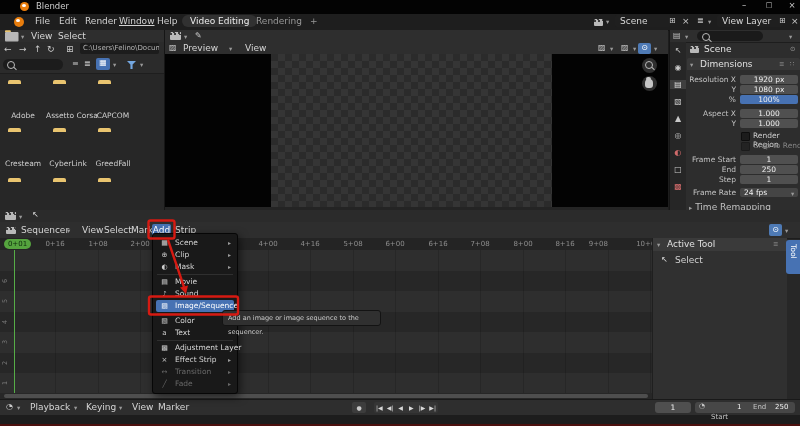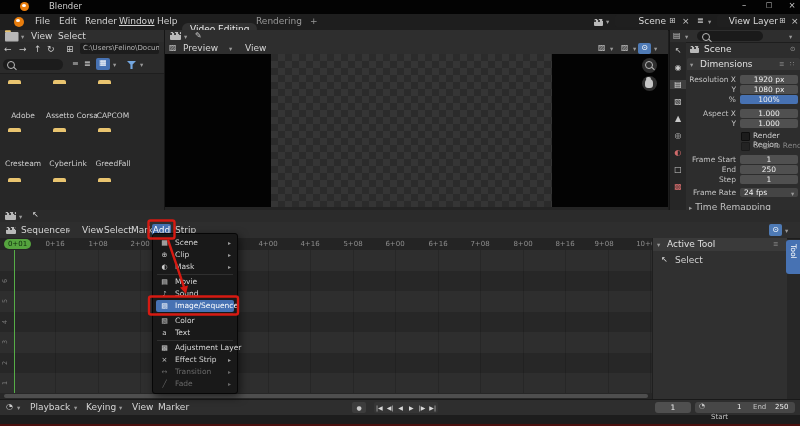--- a/index.html
+++ b/index.html
@@ -4,21 +4,21 @@
 <style>
   html,body{margin:0;padding:0;background:#111;}
   #app{position:relative;width:800px;height:426px;overflow:hidden;background:#1d1d1d;
        font-family:"DejaVu Sans",sans-serif;font-size:9px;color:#d6d6d6;cursor:default;}
   .a{position:absolute;}
   .row{display:flex;align-items:center;}
   
   #titlebar{left:0;top:0;width:800px;height:14px;background:#030303;color:#cfcfcf;font-size:8.5px;}
   .blogo{display:inline-block;width:9px;height:9px;border-radius:50%;background:#e87d0d;position:relative;}
   .blogo::after{content:"";position:absolute;left:2px;top:2px;width:4px;height:3px;border-radius:50%;background:#fff;}
-  #menubar{left:0;top:14px;width:688px;height:16px;background:#1e1e1e;border-bottom:1px solid #131313;text-align:right;}
+  #menubar{left:0;top:14px;width:688px;height:16px;background:#1e1e1e;border-bottom:1px solid #131313;}
   .menu-item{padding:0 7px;color:#d2d2d2;}
   .wtab{padding:1px 8px;border-radius:3px 3px 0 0;}
   .wtab.active{background:#313131;color:#ececec;}
   .wtab.inactive{color:#989898;}
   .selfield{background:#1f1f1f;border-radius:2px;height:12px;line-height:12px;padding:0 5px;color:#d8d8d8;}
   
   .caret{color:#9a9a9a;font-size:6.5px;}
   .btnish{color:#c9c9c9;}
   .clapper{display:inline-block;width:11px;height:8px;background:#b9b9b9;border-radius:1px;position:relative;}
   .clapper::before{content:"";position:absolute;top:0;left:0;right:0;height:3px;border-radius:1px 1px 0 0;
@@ -48,34 +48,34 @@
   .menuitem.hi{background:#4772b3;color:#fff;}
   .transport{display:inline-block;width:10px;text-align:center;color:#d8d8d8;font-size:6px;}
 </style>
 </head>
 <body>
 
 <div id="app">
 
   <div class="a row" id="titlebar">
     <span class="a" style="left:20px;top:2px;"><span class="blogo"></span></span>
-    <span class="a" style="left:36px;top:1px;margin-left:13px;">Blender</span>
+    <span class="a" style="left:36px;top:1px;">Blender</span>
     <span class="a" style="left:735px;top:0;width:18px;text-align:center;">–</span>
     <span class="a" style="left:760px;top:1px;width:18px;text-align:center;font-size:7px;">□</span>
     <span class="a" style="left:785px;top:0;width:14px;text-align:center;">×</span>
   </div>
 
   <div class="a" id="menubar">
     <span class="a" style="left:14px;top:3px;"><span class="blogo" style="width:10px;height:10px;"></span></span>
     <span class="a menu-item" style="left:28px;top:2px;">File</span>
     <span class="a menu-item" style="left:52px;top:2px;">Edit</span>
     <span class="a menu-item" style="left:78px;top:2px;">Render</span>
     <span class="a menu-item" style="left:112px;top:2px;text-decoration:underline;">Window</span>
     <span class="a menu-item" style="left:150px;top:2px;">Help</span>
-    <span class="a wtab active" style="left:182px;top:9px;border-radius:6px;">Video Editing</span>
+    <span class="a wtab active" style="left:182px;top:1px;border-radius:6px;">Video Editing</span>
     <span class="a wtab inactive" style="left:248px;top:1px;">Rendering</span>
     <span class="a wtab inactive" style="left:302px;top:1px;">+</span>
     <span class="a" style="left:594px;top:4px;"><span class="clapper" style="width:9px;height:7px;"></span></span>
     <span class="a caret" style="left:606px;top:4px;">▾</span>
     <span class="a selfield" style="left:615px;top:1px;width:46px;">Scene</span>
     <span class="a btnish" style="left:669px;top:2px;font-size:8px;">⊞</span>
     <span class="a btnish" style="left:682px;top:2px;">×</span>
     <span class="a btnish" style="left:697px;top:2px;font-size:8px;">≣</span>
     <span class="a caret" style="left:708px;top:4px;">▾</span>
     <span class="a selfield" style="left:717px;top:1px;width:56px;">View Layer</span>
@@ -242,21 +242,21 @@
       <span class="tick" style="left:163px;">2+16</span>
       <span class="tick" style="left:205px;">3+08</span>
       <span class="tick" style="left:248px;">4+00</span>
       <span class="tick" style="left:290px;">4+16</span>
       <span class="tick" style="left:333px;">5+08</span>
       <span class="tick" style="left:375px;">6+00</span>
       <span class="tick" style="left:418px;">6+16</span>
       <span class="tick" style="left:460px;">7+08</span>
       <span class="tick" style="left:503px;">8+00</span>
       <span class="tick" style="left:545px;">8+16</span>
-      <span class="tick" style="left:584px;">9+08</span>
+      <span class="tick" style="left:568px;text-align:right;">9+08</span>
       <span class="tick" style="left:628px;">10+00</span>
       <span class="a" style="left:4px;top:1px;width:27px;height:10px;background:#55a33e;border-radius:5px;color:#0d2a0c;font-size:7px;text-align:center;line-height:10px;">0+01</span>
     </div>
     <div class="a" style="left:0;top:40px;width:652px;height:143px;overflow:hidden;" id="tracks">
         <div class="a" style="left: 0px; top: 123px; width: 652px; height: 20.5px; background: rgb(46, 46, 46);"></div>
         <div class="a" style="left: 0px; top: 102.5px; width: 652px; height: 20.5px; background: rgb(39, 39, 39);"></div>
         <div class="a" style="left: 0px; top: 82px; width: 652px; height: 20.5px; background: rgb(46, 46, 46);"></div>
         <div class="a" style="left: 0px; top: 61.5px; width: 652px; height: 20.5px; background: rgb(39, 39, 39);"></div>
         <div class="a" style="left: 0px; top: 41px; width: 652px; height: 20.5px; background: rgb(46, 46, 46);"></div>
         <div class="a" style="left: 0px; top: 20.5px; width: 652px; height: 20.5px; background: rgb(39, 39, 39);"></div>
@@ -355,20 +355,21 @@
         <span class="lb">Transition</span>
         <span class="ar">▸</span>
       </div>
     <div class="menuitem dis" style="top:144px;">
         <span class="ic">╱</span>
         <span class="lb">Fade</span>
         <span class="ar">▸</span>
       </div>
   </div>
 
+  <div class="a" style="left:222px;top:310px;width:152px;height:14px;background:#303030;border:1px solid #131313;border-radius:3px;z-index:60;color:#c9c9c9;font-size:6.5px;line-height:14px;padding-left:5px;">Add an image or image sequence to the sequencer.</div>
 
   <div class="a" style="left:0;top:399px;width:800px;height:15px;background:#2e2e2e;border-top:1px solid #191919;">
     <span class="a btnish" style="left:6px;top:2px;font-size:8px;">◔</span>
     <span class="a caret" style="left:17px;top:4px;">▾</span>
     <span class="a" style="left:30px;top:2px;">Playback</span>
     <span class="a caret" style="left:74px;top:4px;">▾</span>
     <span class="a" style="left:86px;top:2px;">Keying</span>
     <span class="a caret" style="left:119px;top:4px;">▾</span>
     <span class="a" style="left:132px;top:2px;">View</span>
     <span class="a" style="left:158px;top:2px;">Marker</span>

